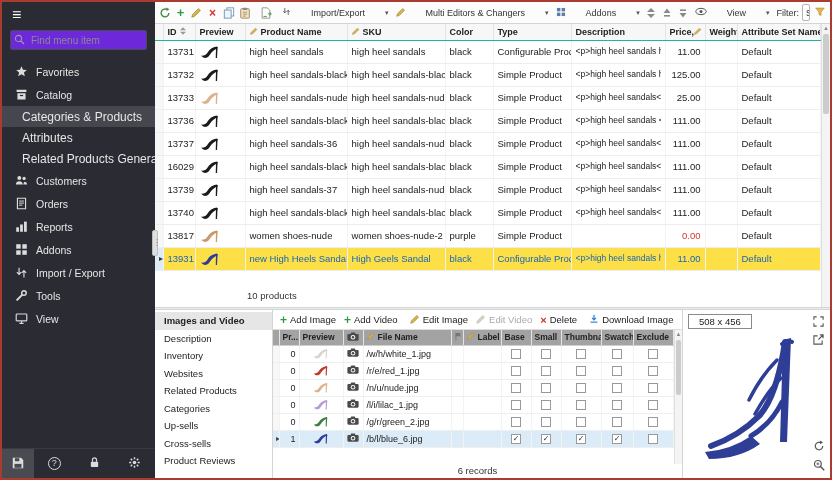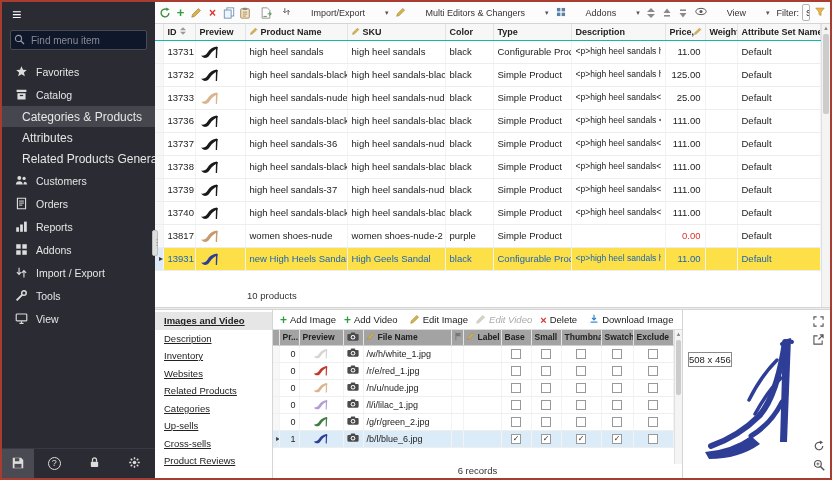--- a/index.html
+++ b/index.html
@@ -3,21 +3,21 @@
 <meta charset="utf-8">
 <style>
 *{margin:0;padding:0;box-sizing:border-box;}
 body{font-family:"Liberation Sans",sans-serif;font-size:10px;color:#222;background:#fff;}
 .app{position:relative;width:832px;height:480px;border:2px solid #a93c30;background:#fff;overflow:hidden;}
 
 
 .sidebar{position:absolute;left:0;top:0;bottom:0;width:153px;background:#2b2b33;color:#e6e6e6;overflow:hidden;}
 .hamburger{height:26px;display:flex;align-items:center;padding-left:10px;font-size:16px;color:#fff;}
 .searchbox{margin:2px 8px 10px;position:relative;height:20px;}
-.searchbox input{width:100%;height:100%;background:#0f172a;border:1px solid #4a4a54;color:#ddd;font-size:10px;padding:0 4px 0 20px;border-radius:2px;outline:none;}
+.searchbox input{width:100%;height:100%;background:#6d28d9;border:1px solid #4a4a54;color:#ddd;font-size:10px;padding:0 4px 0 20px;border-radius:2px;outline:none;}
 .searchbox input::placeholder{color:#8a8a93;}
 .searchbox .mag{position:absolute;left:4px;top:4px;}
 .side-item{height:23px;display:flex;align-items:center;padding-left:12px;gap:8px;font-size:10.5px;cursor:default;white-space:nowrap;}
 .side-item.sub{padding-left:20px;height:21px;font-size:12px;}
 .side-item.sel{background:#46464f;}
 .sicon{width:14px;display:inline-flex;justify-content:center;}
 .side-bottom{position:absolute;bottom:0;left:0;right:0;height:30px;display:flex;align-items:center;background:#2b2b33;border-top:1px solid #3a3a42;}
 .tile{width:32px;height:29px;background:#4a4a52;display:flex;align-items:center;justify-content:center;}
 .side-bottom .rest{flex:1;display:flex;justify-content:space-around;align-items:center;}
 .bicon-help{width:13px;height:13px;border:1px solid #dcdcdc;border-radius:50%;font-size:9px;line-height:11px;text-align:center;color:#dcdcdc;}
@@ -51,43 +51,43 @@
 .grid-footer{position:absolute;bottom:6px;left:92px;font-size:9.5px;color:#333;}
 .sorticon{margin-left:3px;}
 .pencil-h{margin-right:3px;}
 .vscroll{position:absolute;right:0;top:0;bottom:0;width:9px;background:#f4f4f4;border-left:1px solid #e0e0e0;}
 .sb-btn{height:9px;font-size:6px;color:#888;text-align:center;line-height:9px;}
 .sb-thumb{position:absolute;top:10px;left:1px;right:1px;height:80px;background:#cccccc;border-radius:2px;}
 .splitter{position:absolute;top:305px;height:3px;left:0;right:0;background:#ececec;border-top:1px solid #d5d5d5;border-bottom:1px solid #d5d5d5;}
 
 
 .bottom{position:absolute;top:308px;left:0;right:0;bottom:0;display:flex;}
-.tabs{width:118px;border-right:1px solid #d5d5d5;background:#fff;padding-top:2px;overflow:hidden;text-decoration:underline;}
+.tabs{width:118px;border-right:1px solid #d5d5d5;background:#fff;padding-top:2px;overflow:hidden;}
 .tab{height:17.5px;display:flex;align-items:center;padding-left:9px;font-size:9.5px;white-space:nowrap;cursor:default;}
 .tab.sel{background:#e6e6e6;font-weight:bold;}
 .mid{flex:1;position:relative;border-right:1px solid #d5d5d5;overflow:hidden;}
 .img-toolbar{height:20px;display:flex;align-items:center;gap:2px;padding:0 4px;border-bottom:1px solid #ddd;font-size:9.5px;white-space:nowrap;overflow:hidden;}
 .ibtn{display:flex;align-items:center;gap:3px;padding:1px 3px;cursor:default;}
 .ibtn .plus{color:#2e9e3f;font-weight:bold;font-size:12px;}
 .ibtn .xdel{color:#d9342b;font-weight:bold;font-size:11px;}
-.ibtn.disabled{color:#aaa;font-style:italic;}
+.ibtn.disabled{color:#aaa;}
 table.imgs{border-collapse:collapse;table-layout:fixed;width:calc(100% - 8px);font-size:9px;}
 table.imgs th{height:15px;font-weight:bold;font-size:8.5px;text-align:left;padding:0 3px;border-right:1px solid #e4e4e4;border-bottom:1px solid #cfcfcf;background:#a3a3a3;white-space:nowrap;overflow:hidden;}
 table.imgs td{height:17px;padding:0 3px;border-bottom:1px solid #efefef;border-right:1px solid #f3f3f3;white-space:nowrap;overflow:hidden;vertical-align:middle;}
 tr.sel-row2 td{background:#dcebf8;}
 .c-center{text-align:center;}
 .c-right{text-align:right;}
 .cb{display:inline-block;width:10px;height:10px;border:1px solid #999;background:#fff;line-height:8px;text-align:center;font-size:8px;color:#333;vertical-align:middle;}
 .img-footer{position:absolute;bottom:2px;left:0;right:0;text-align:center;font-size:9.5px;color:#333;}
 .vscroll2{position:absolute;right:0;top:20px;bottom:14px;width:8px;background:#f4f4f4;border-left:1px solid #e0e0e0;}
 .vscroll2 .sb-thumb{top:10px;height:55px;}
 
 
 .viewer{width:147px;position:relative;background:#fff;overflow:hidden;}
-.size-box{position:absolute;top:4px;left:5px;border:1px solid #8a8a8a;padding:1px 0;font-size:9.5px;background:#fff;margin-top:38px;}
+.size-box{position:absolute;top:4px;left:5px;border:1px solid #8a8a8a;padding:1px 10px;font-size:9.5px;background:#fff;}
 .v-ico{position:absolute;width:13px;height:13px;display:flex;align-items:center;justify-content:center;}
 .v-expand{top:5px;right:5px;}
 .v-ext{top:23px;right:5px;}
 .v-rot{bottom:26px;right:5px;}
 .v-zoom{bottom:7px;right:5px;}
 #big-shoe{position:absolute;left:12px;top:20px;}
 </style>
 </head>
 <body>
 
@@ -468,21 +468,21 @@
               <td>Simple Product</td>
               <td class="desc">
                 <div class="desc-in">&lt;p&gt;high heel sandals&lt;/p&gt;</div>
               </td>
               <td class="price">111.00</td>
               <td></td>
               <td>Default</td>
             </tr>
             <tr>
               <td class="marker"></td>
-              <td>13738</td>
+              <td>16029</td>
               <td class="c-prev"><svg width="20" height="16" viewBox="0 0 24 20">
                   <path d="M1 14.5 C4 15 7 13.5 9 10.5 C11.5 6.5 15 4 20.5 3 L22 5 C17.5 7 14.5 9.5 12.5 12.5 C11 14.8 9.5 16.8 7.5 17.3 C5 17.9 2.5 17 1 14.5 Z" fill="#1a1a1a"></path>
                   <path d="M19.5 4 L21.5 3.7 L20.8 17.5 L19.2 17.5 Z" fill="#1a1a1a"></path>
                 </svg></td>
               <td>high heel sandals-black-37</td>
               <td>high heel sandals-black-37</td>
               <td>black</td>
               <td>Simple Product</td>
               <td class="desc">
                 <div class="desc-in">&lt;p&gt;high heel sandals&lt;/p&gt;</div>

